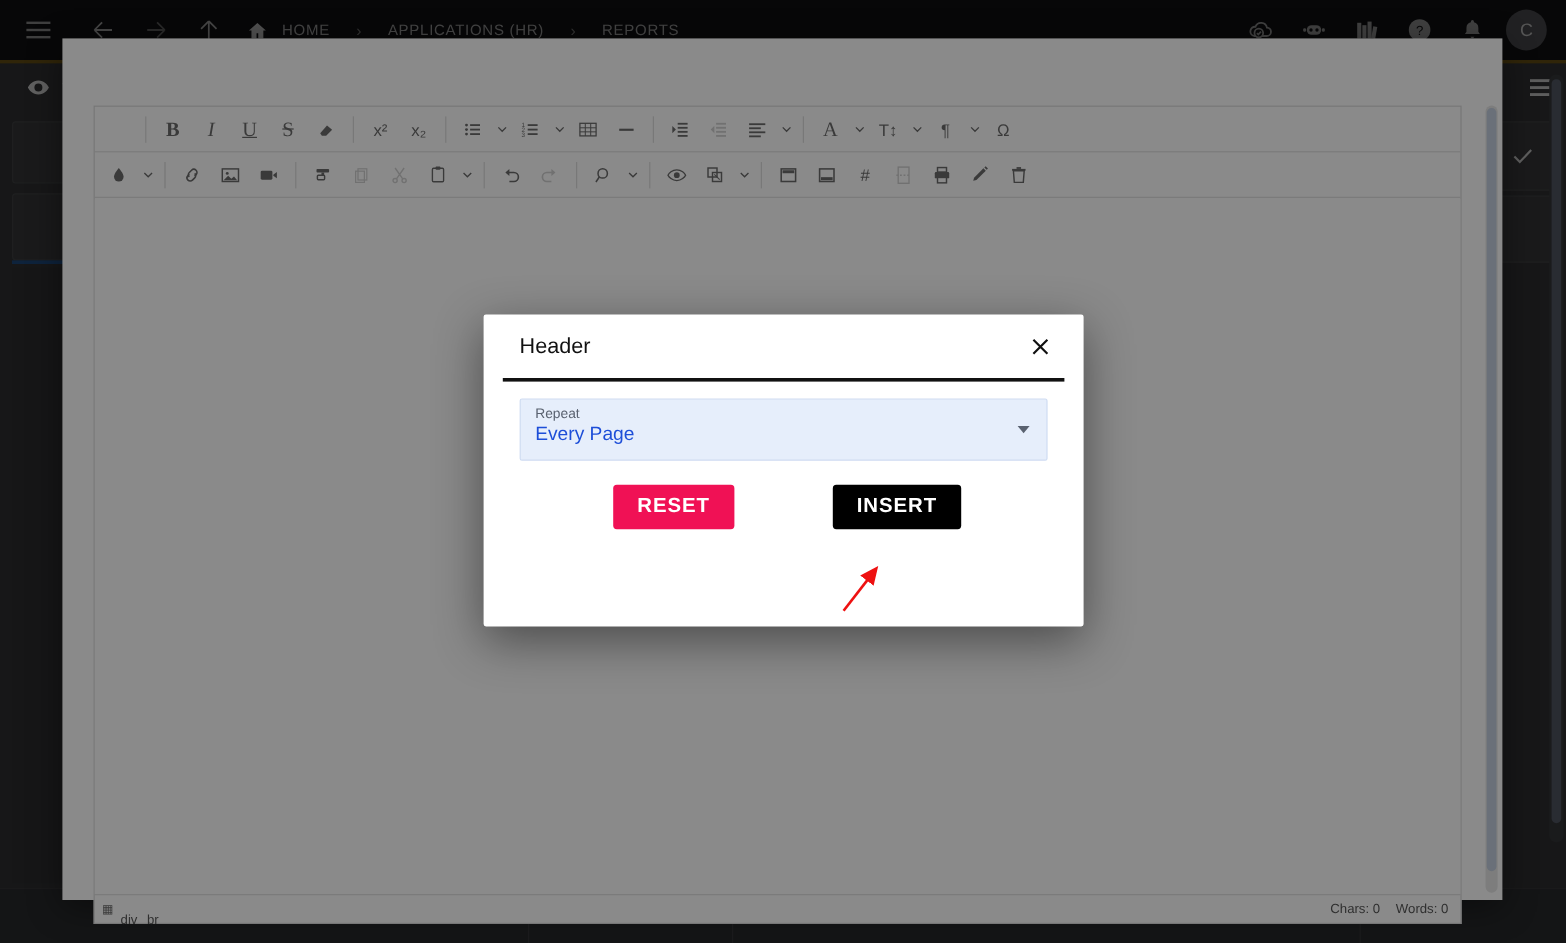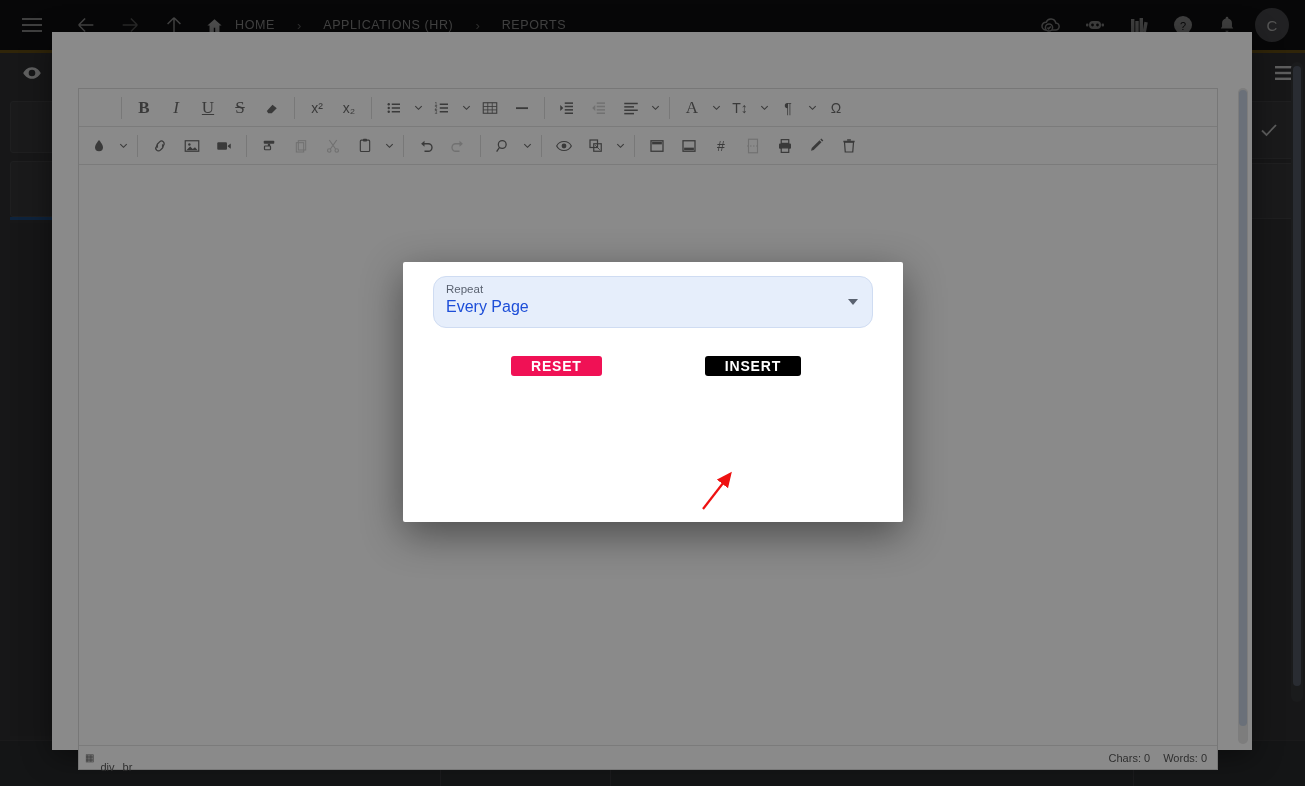--- a/index.html
+++ b/index.html
@@ -157,36 +157,36 @@
     border-bottom: 3px solid #111; margin: 0 -0px;
   }
   #hm-title { font-size: 18px; color: #111; padding-left: 14px; }
   #hm-close {
     margin-left: auto; width: 40px; height: 40px;
     display: flex; align-items: center; justify-content: center;
     color: #111; font-size: 22px;
   }
   .field {
     margin: 14px 14px 0 14px; height: 52px;
-    background: #e6eefb; border: 1px solid #cfdcf2; border-radius: 13px;
+    background: #e6eefb; border: 1px solid #cfdcf2; border-radius: 2px;
     padding: 6px 12px 0 12px; position: relative;
   }
   .field .flabel { font-size: 11.5px; color: #5a6270; }
   .field .fvalue { font-size: 16px; color: #1d4ed8; padding-top: 3px; }
   .field .caret {
     position: absolute; right: 14px; top: 22px;
     width: 0; height: 0; border-left: 5px solid transparent;
     border-right: 5px solid transparent; border-top: 6px solid #5a6270;
   }
   #hm-actions {
     display: flex; align-items: center; margin: 18px 14px 0 14px; position: relative; height: 40px;
   }
   .btn {
-    height: 20px; border: none; border-radius: 3px; color: #fff;
-    font-size: 14px; font-weight: bold; letter-spacing: .8px;
+    height: 37px; border: none; border-radius: 3px; color: #fff;
+    font-size: 17px; font-weight: bold; letter-spacing: .8px;
     padding: 0 20px; cursor: pointer; font-family: "Liberation Sans", sans-serif;
   }
   #reset-btn { background: #f01155; margin-left: 78px; }
   #insert-btn { background: #000000; margin-left: auto; margin-right: 72px; }
 
   #arrow-annot { position: absolute; left: 695px; top: 465px; pointer-events: none; }
 </style>
 </head>
 <body>
 
@@ -626,20 +626,28 @@
       <span class="tag">div</span>
       <span class="tag">br</span>
       <span class="counts">
         <span>Chars: 0</span>
         <span>Words: 0</span>
       </span>
     </div>
   </div>
 
   <div id="header-modal" style="position:absolute;left:351px;top:230px;">
+    <div id="hm-titlebar">
+      <div id="hm-title">Header</div>
+      <div id="hm-close">
+        <svg width="20" height="20" viewBox="0 0 24 24" fill="none" stroke="#111" stroke-width="2.2">
+          <path d="M5 5l14 14M19 5L5 19"></path>
+        </svg>
+      </div>
+    </div>
 
     <div class="field">
       <div class="flabel">Repeat</div>
       <div class="fvalue">Every Page</div>
       <div class="caret"></div>
     </div>
 
 
     <div id="hm-actions">
       <button class="btn" id="reset-btn">RESET</button>

